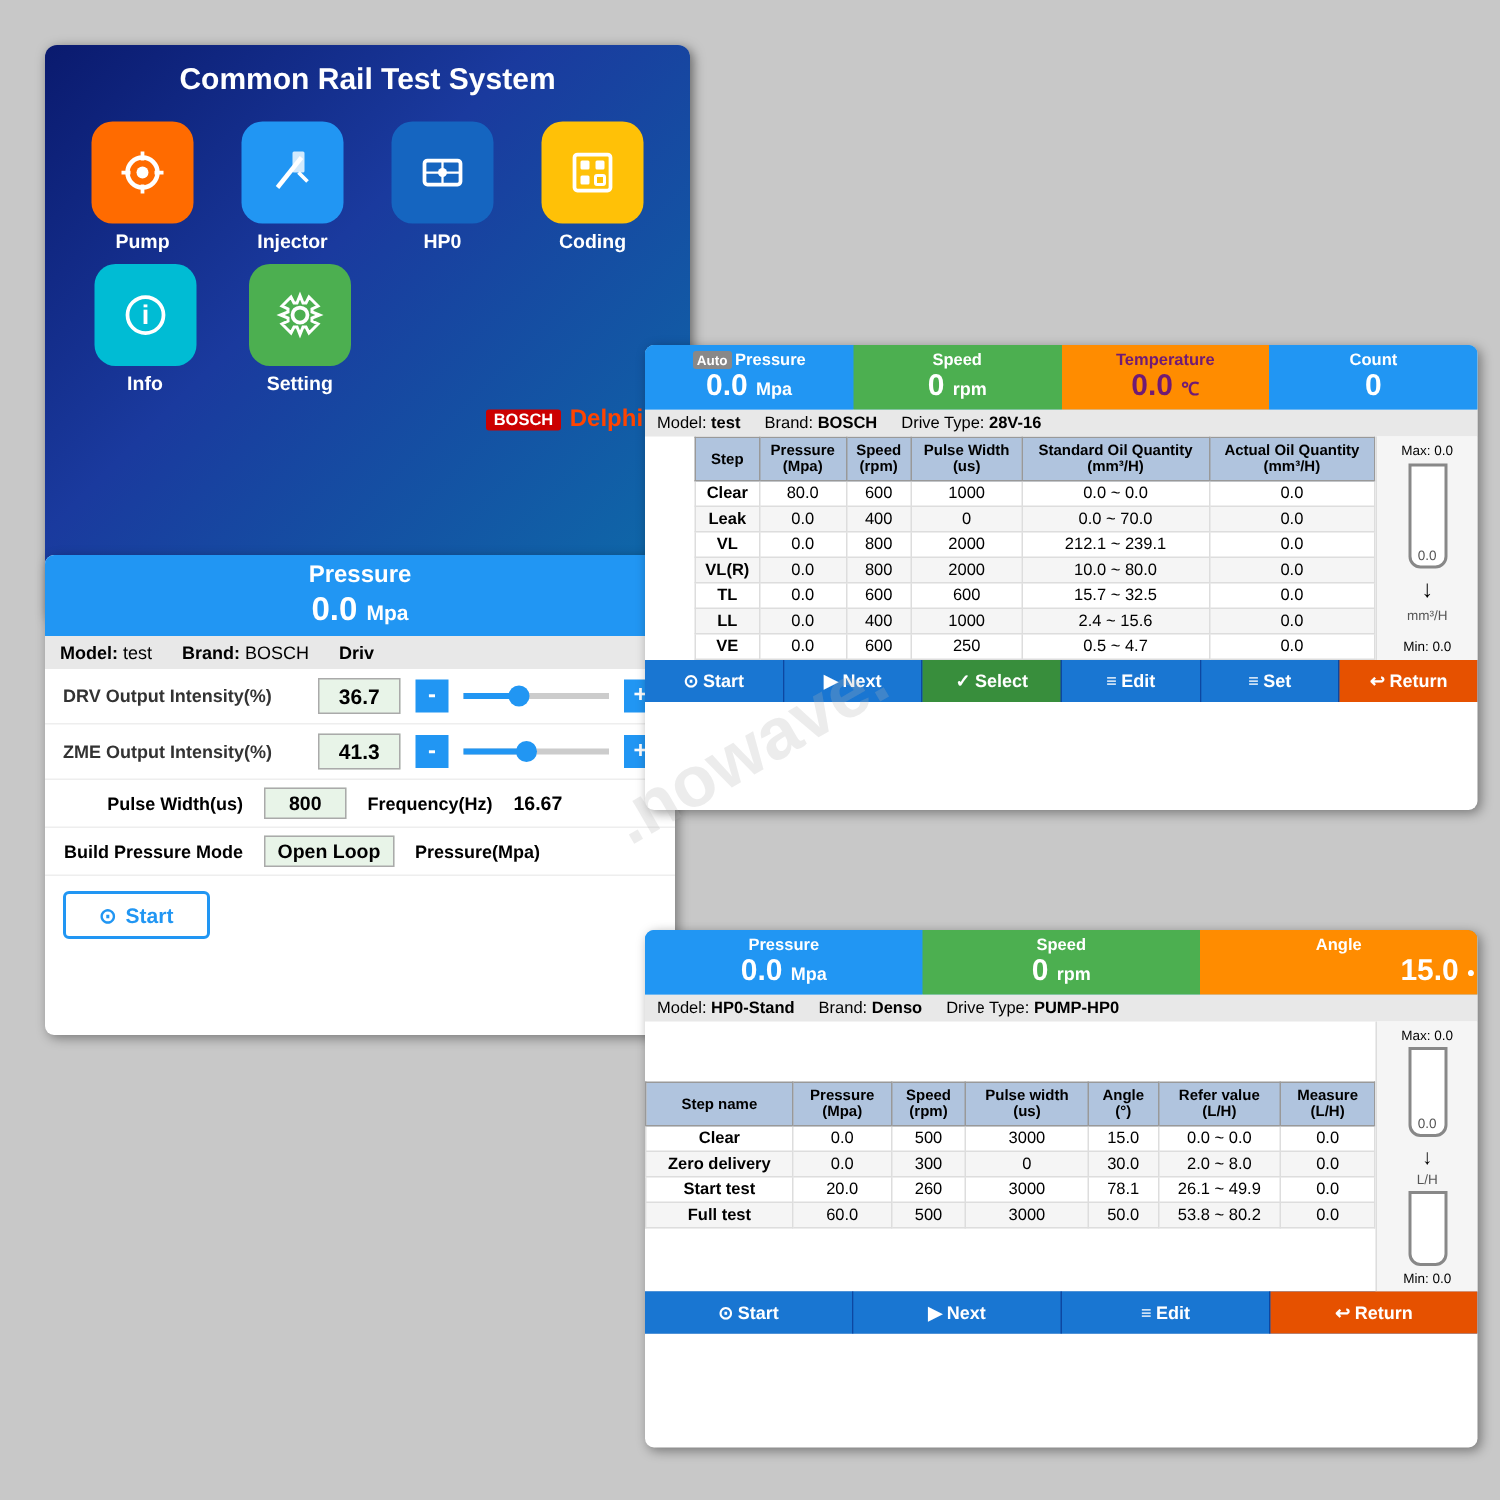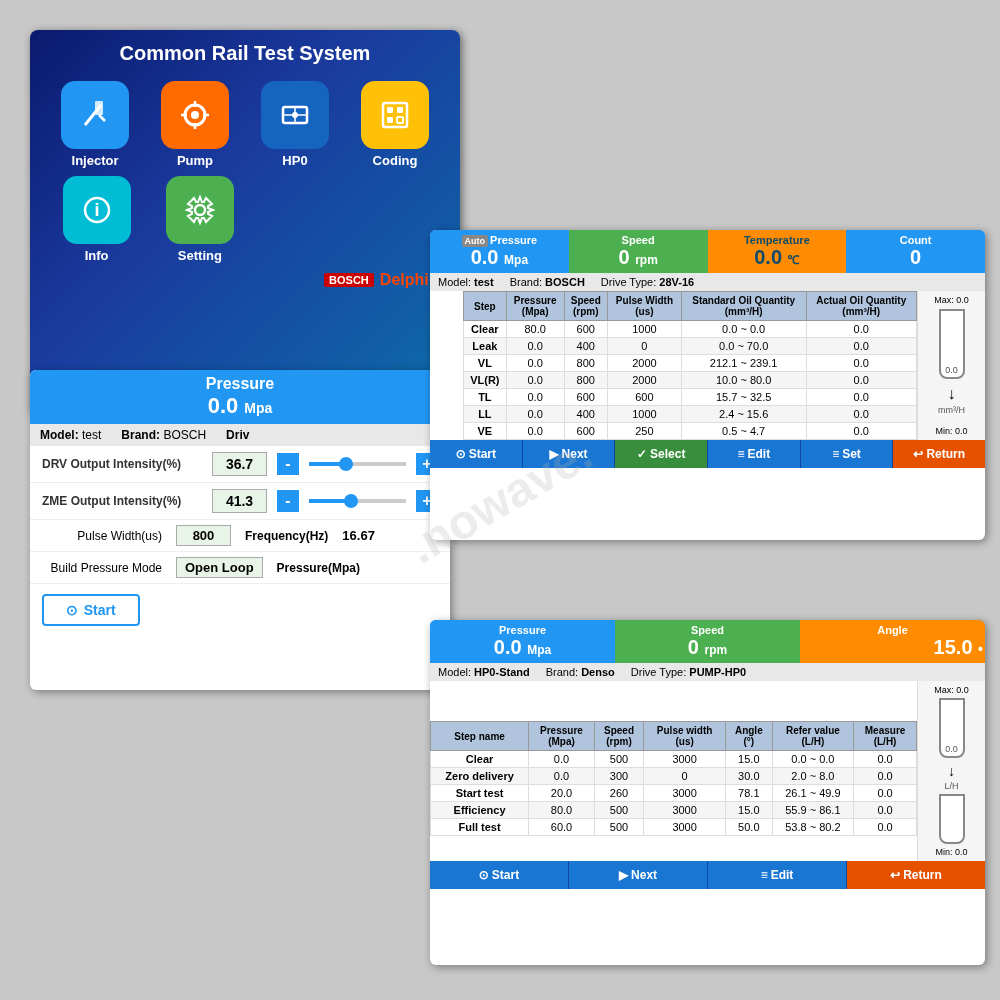--- a/index.html
+++ b/index.html
@@ -171,21 +171,21 @@
     }
     .inj-field-row {
       display: flex;
       align-items: center;
       padding: 5px 12px;
       gap: 14px;
       border-bottom: 1px solid #eee;
     }
     .inj-field-label {
       font-size: 12px;
-      font-weight: normal;
+      font-weight: bold;
       min-width: 120px;
       text-align: right;
     }
     .inj-field-val {
       background: #e8f4e8;
       border: 1px solid #aaa;
       padding: 2px 8px;
       font-size: 13px;
       font-weight: bold;
       min-width: 55px;
@@ -302,43 +302,43 @@
       white-space: nowrap;
     }
   </style>
 </head>
 <body>
 
 <div class="panel-main">
   <div class="panel-main-title">Common Rail Test System</div>
   <div class="menu-grid">
     <div class="menu-item">
-      <div class="menu-icon blue">
-        <svg width="36" height="36" viewBox="0 0 36 36">
-            <line x1="8" y1="28" x2="24" y2="8" stroke="white" stroke-width="3"></line>
-            <rect x="18" y="4" width="8" height="14" rx="1" fill="white" opacity="0.8"></rect>
-            <line x1="22" y1="18" x2="28" y2="24" stroke="white" stroke-width="2.5"></line>
-          </svg>
-      </div>
-      <span class="menu-label">Injector</span>
-    </div>
-    <div class="menu-item">
       <div class="menu-icon orange">
         <svg width="36" height="36" viewBox="0 0 36 36">
             <circle cx="18" cy="18" r="10" fill="none" stroke="white" stroke-width="3"></circle>
             <circle cx="18" cy="18" r="4" fill="white"></circle>
             <line x1="18" y1="4" x2="18" y2="10" stroke="white" stroke-width="2.5"></line>
             <line x1="18" y1="26" x2="18" y2="32" stroke="white" stroke-width="2.5"></line>
             <line x1="4" y1="18" x2="10" y2="18" stroke="white" stroke-width="2.5"></line>
             <line x1="26" y1="18" x2="32" y2="18" stroke="white" stroke-width="2.5"></line>
           </svg>
       </div>
       <span class="menu-label">Pump</span>
     </div>
     <div class="menu-item">
+      <div class="menu-icon blue">
+        <svg width="36" height="36" viewBox="0 0 36 36">
+            <line x1="8" y1="28" x2="24" y2="8" stroke="white" stroke-width="3"></line>
+            <rect x="18" y="4" width="8" height="14" rx="1" fill="white" opacity="0.8"></rect>
+            <line x1="22" y1="18" x2="28" y2="24" stroke="white" stroke-width="2.5"></line>
+          </svg>
+      </div>
+      <span class="menu-label">Injector</span>
+    </div>
+    <div class="menu-item">
       <div class="menu-icon dark-blue">
         <svg width="36" height="36" viewBox="0 0 36 36">
             <rect x="6" y="10" width="24" height="16" rx="2" fill="none" stroke="white" stroke-width="2.5"></rect>
             <line x1="6" y1="18" x2="30" y2="18" stroke="white" stroke-width="1.5"></line>
             <line x1="18" y1="10" x2="18" y2="26" stroke="white" stroke-width="1.5"></line>
             <circle cx="18" cy="18" r="3" fill="white"></circle>
           </svg>
       </div>
       <span class="menu-label">HP0</span>
     </div>
@@ -443,21 +443,21 @@
 
   <div style="display:grid;grid-template-columns:1fr 1fr 1fr 1fr;background:#2196F3;">
     <div style="background:#2196F3;color:white;text-align:center;padding:4px 16px;">
       <div style="font-size:11px;font-weight:bold;"><span style="background:#888;font-size:9px;padding:1px 3px;border-radius:2px;margin-right:2px;">Auto</span><span>Pressure</span></div>
       <div style="font-size:20px;font-weight:bold;"><span>0.0</span> <span style="font-size:12px;">Mpa</span></div>
     </div>
     <div style="background:#4CAF50;color:white;text-align:center;padding:4px 2px;">
       <div style="font-size:11px;font-weight:bold;">Speed</div>
       <div style="font-size:20px;font-weight:bold;"><span>0</span> <span style="font-size:12px;">rpm</span></div>
     </div>
-    <div style="background:#FF8C00;color:#0c4a6e;text-align:center;padding:4px 2px;">
+    <div style="background:#FF8C00;color:#701a75;text-align:center;padding:4px 2px;">
       <div style="font-size:11px;font-weight:bold;">Temperature</div>
       <div style="font-size:20px;font-weight:bold;"><span>0.0</span> <span style="font-size:12px;">℃</span></div>
     </div>
     <div style="background:#2196F3;color:white;text-align:center;padding:4px 2px;">
       <div style="font-size:11px;font-weight:bold;">Count</div>
       <div style="font-size:20px;font-weight:bold;">0</div>
     </div>
   </div>
 
   <div style="background:#e8e8e8;padding:3px 8px;font-size:11px;display:flex;gap:16px;">
@@ -638,29 +638,20 @@
             <tr>
               <td>Start test</td>
               <td>20.0</td>
               <td>260</td>
               <td>3000</td>
               <td>78.1</td>
               <td>26.1 ~ 49.9</td>
               <td>0.0</td>
             </tr>
             <tr>
-              <td>Efficiency</td>
-              <td>80.0</td>
-              <td>500</td>
-              <td>3000</td>
-              <td>15.0</td>
-              <td>55.9 ~ 86.1</td>
-              <td>0.0</td>
-            </tr>
-            <tr>
               <td>Full test</td>
               <td>60.0</td>
               <td>500</td>
               <td>3000</td>
               <td>50.0</td>
               <td>53.8 ~ 80.2</td>
               <td>0.0</td>
             </tr>
           </tbody>
       </table>

